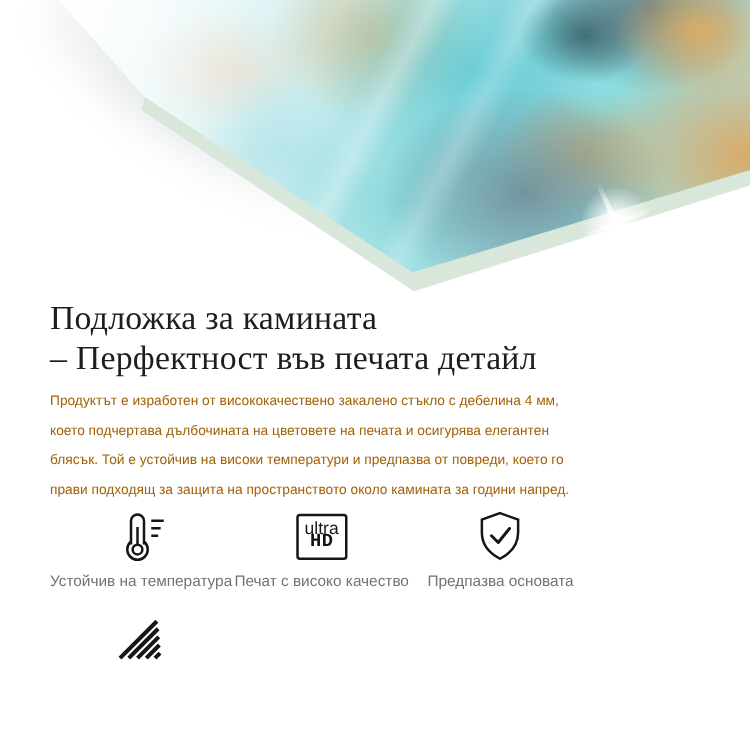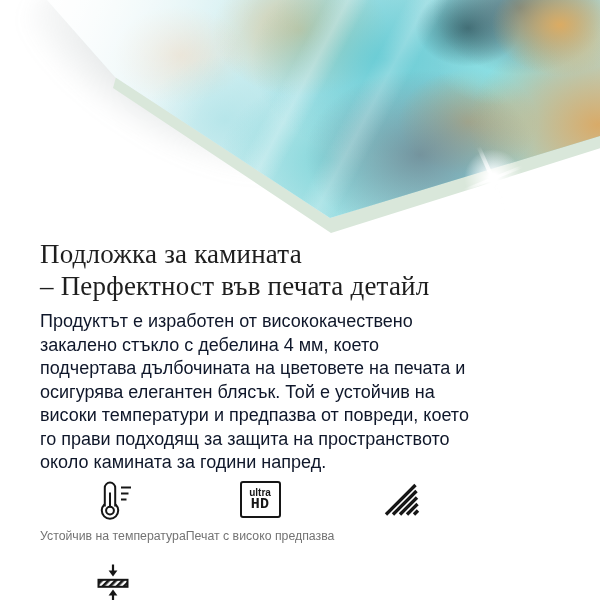--- a/index.html
+++ b/index.html
@@ -72,41 +72,41 @@
   .sparkle::after  { transform: rotate(-22deg); }
 
   
   .content { padding: 2px 40px 0 40px; }
   h1.title {
     margin: 0; font-family: "Liberation Serif", serif; font-weight: 400;
     font-size: 27px; line-height: 32px; color: #1e1e1e; letter-spacing: 0.2px;
   }
   p.body-text {
     margin: 8px 0 0 0; max-width: 534px;
-    font-size: 18px; line-height: 23.5px; color: #0f172a;
+    font-size: 11px; line-height: 23.5px; color: #a16207;
   }
 
   
   .features {
     margin-top: 2px; padding: 0 0;
     display: grid; grid-template-columns: 1fr 1fr 1fr; row-gap: 17px;
   }
   .feature { display: flex; flex-direction: column; align-items: center; }
   .icon-box { height: 46px; display: flex; align-items: center; justify-content: center; }
   .feature-label { margin-top: 6px; font-size: 12.3px; color: #737373; white-space: nowrap; }
 
   .icon-box svg { display: block; }
 
   
   .uhd-box {
     width: 37px; height: 33px; border: 2.6px solid #161616; border-radius: 3px;
     display: flex; flex-direction: column; align-items: center; justify-content: center;
     color: #161616; background: #fff;
   }
-  .uhd-top    { font-size: 10px; font-weight: bold; line-height: 10px; }
+  .uhd-top    { font-size: 14px; font-weight: normal; line-height: 10px; }
   .uhd-bottom { font-size: 15px;  font-weight: bold; line-height: 14px; letter-spacing: 0.3px; font-family: Liberation Mono, monospace; }
 </style>
 </head>
 <body>
 
 <div class="page">
 
   <section class="hero">
     <div class="panel-shadow"></div>
     <div class="glass-edge"></div>
@@ -139,50 +139,42 @@
         <div class="feature-label">Устойчив на температура</div>
       </div>
 
       <div class="feature">
         <div class="icon-box">
           <div class="uhd-box">
             <span class="uhd-top">ultra</span>
             <span class="uhd-bottom">HD</span>
           </div>
         </div>
-        <div class="feature-label">Печат с високо предпазва</div>
+        <div class="feature-label">Печат с високо качество</div>
       </div>
 
+      <div class="feature">
+        <div class="icon-box">
+          <svg width="44" height="44" viewBox="0 0 44 44" fill="none" stroke="#161616" stroke-width="2">
+            <path d="M22 3.5 L36.5 8.7 V19 c0 10.3 -6.4 16.8 -14.5 21 C13.9 35.8 7.5 29.3 7.5 19 V8.7 Z"></path>
+            <path d="M15.2 21.6 l5.4 5.4 L29.6 15.8" stroke-width="2.4" stroke-linecap="round" stroke-linejoin="round"></path>
+          </svg>
+        </div>
+        <div class="feature-label">Предпазва основата</div>
+      </div>
 
 
       <div class="feature">
         <div class="icon-box">
           <svg width="44" height="44" viewBox="0 0 44 44" fill="none" stroke="#161616" stroke-width="3.3">
             <line x1="5" y1="36.5" x2="34.5" y2="7"></line>
             <line x1="12" y1="36.5" x2="35.5" y2="13"></line>
             <line x1="19" y1="36.5" x2="36" y2="19.5"></line>
             <line x1="26" y1="36.5" x2="36.5" y2="26"></line>
             <line x1="33" y1="36.5" x2="37" y2="32.5"></line>
           </svg>
         </div>
       </div>
 
-      <div class="feature">
-        <div class="icon-box">
-          <svg width="44" height="44" viewBox="0 0 44 44">
-            <defs>
-              <pattern id="hatchp" patternUnits="userSpaceOnUse" width="5" height="5" patternTransform="rotate(45)">
-                <rect x="0" y="0" width="2.6" height="5" fill="#161616"></rect>
-              </pattern>
-            </defs>
-            <rect x="7.5" y="18.8" width="29" height="7" fill="url(#hatchp)" stroke="#161616" stroke-width="2"></rect>
-            <line x1="22" y1="3.5" x2="22" y2="10" stroke="#161616" stroke-width="2.2"></line>
-            <polygon points="17.6,9.6 26.4,9.6 22,15.6" fill="#161616"></polygon>
-            <line x1="22" y1="40.5" x2="22" y2="34" stroke="#161616" stroke-width="2.2"></line>
-            <polygon points="17.6,34.6 26.4,34.6 22,28.6" fill="#161616"></polygon>
-          </svg>
-        </div>
-        <div class="feature-label">Дебелина 4 мм</div>
-      </div>
 
     </div>
   </section>
 </div>
 
 </body></html>

